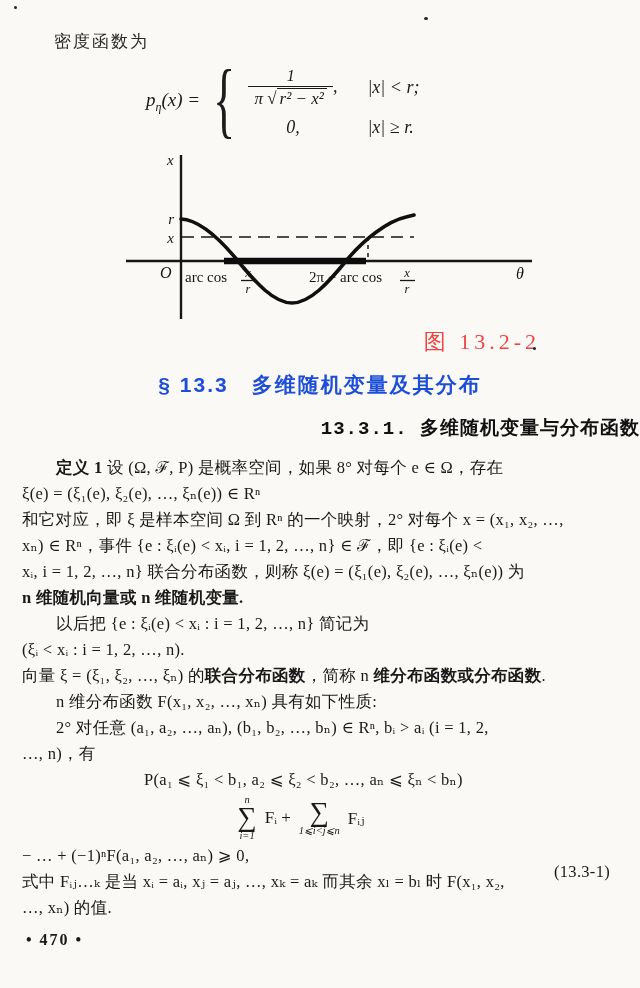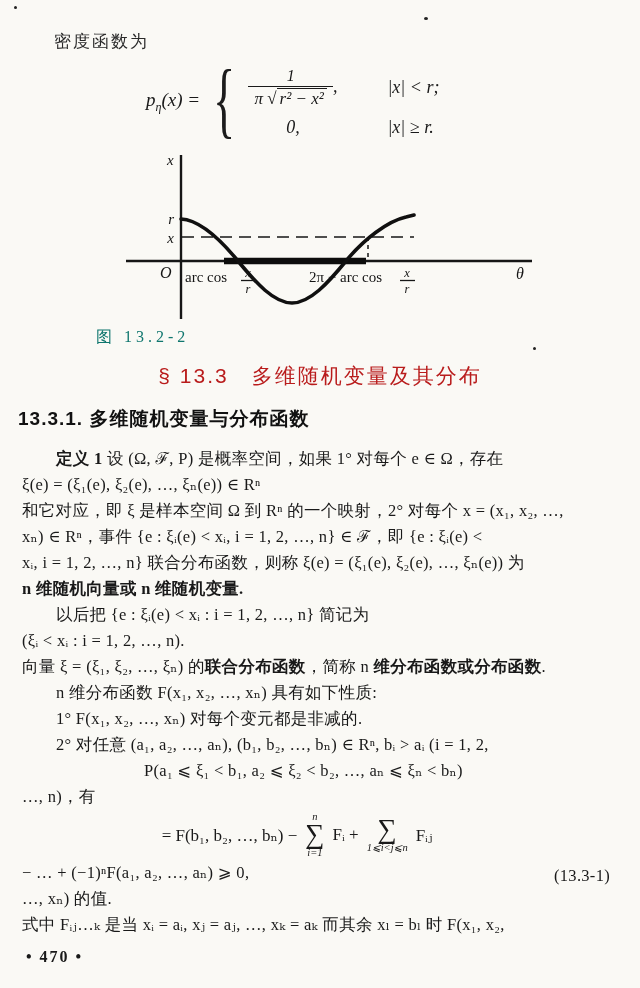--- a/index.html
+++ b/index.html
@@ -20,51 +20,51 @@
   .pw-lhs{font-style:italic;font-size:19px;margin-right:6px;}
   .pw-lhs sub{font-size:12px;}
   .brace{font-size:84px;font-weight:400;line-height:0.85;transform:scaleX(0.55);margin:0 0 4px -2px;color:#1c1c1c;}
   .pw-grid{display:grid;grid-template-columns:auto auto;column-gap:30px;row-gap:8px;
            align-items:center;justify-items:center;font-size:18px;font-style:italic;margin-left:4px;}
   .frac{display:inline-flex;flex-direction:column;align-items:center;vertical-align:middle;}
   .frac .num{font-size:16px;padding:0 4px 1px;}
   .frac .den{border-top:1.7px solid #1a1a1a;padding:2px 6px 0;font-size:17px;font-family:Liberation Serif, serif;}
   .rad{border-top:1.6px solid #1a1a1a;padding:0 3px;}
   .case-val{justify-self:center;}
-  .cond{justify-self:start;margin-left:20px;}
+  .cond{justify-self:start;}
 
   
   .figure{margin:6px 0 0 96px;width:444px;}
   .figure svg{display:block;}
-  .fig-caption{text-align:left;font-size:16px;margin-top:4px;letter-spacing:4px;color:#0f766e;}
+  .fig-caption{text-align:right;font-size:22px;margin-top:4px;letter-spacing:4px;color:#ef4444;}
   svg text{font-family:"Liberation Serif","DejaVu Serif",serif;fill:#151515;}
   .svg-ital{font-style:italic;}
 
-  .section-title{margin-top:14px;text-align:center;font-size:21px;font-weight:400;
-    font-family:"Liberation Sans","DejaVu Sans",sans-serif;letter-spacing:2px;color:#b91c1c;}
+  .section-title{margin-top:14px;text-align:center;font-size:21px;font-weight:700;
+    font-family:"Liberation Sans","DejaVu Sans",sans-serif;letter-spacing:2px;color:#1d4ed8;}
   .subsection-title{margin:16px 0 0 18px;font-size:19px;font-weight:700;
-    font-family:Liberation Sans, sans-serif;letter-spacing:1px;color:#111;}
+    font-family:Liberation Mono, monospace;letter-spacing:1px;color:#111;text-align:right;}
 
   
   .body-text{margin-top:14px;padding:0 22px;font-size:16.5px;}
   .line{height:26px;line-height:26px;white-space:nowrap;letter-spacing:0.3px;}
   .indent{padding-left:34px;}
   .center{}
   .bold{font-weight:700;}
   .eq-indent{padding-left:122px;}
   .nudge1{padding-right:30px;}
   .nudge2{padding-right:96px;}
 
   .eq-sum{height:50px;display:flex;align-items:center;justify-content:center;
           padding-right:46px;font-size:17px;}
   .sum{display:inline-flex;flex-direction:column;align-items:center;line-height:1;margin:0 8px;}
   .sum .lim{font-size:10.5px;font-style:italic;letter-spacing:0;}
   .sum .sig{font-size:27px;line-height:0.95;}
   .eq-tag{position:relative;}
-  .eq-tag .tag{position:absolute;right:8px;top:3px;}
+  .eq-tag .tag{position:absolute;right:8px;top:16px;}
 
   .page-number{margin:10px 0 0 26px;font-weight:700;font-size:16px;letter-spacing:2px;}
 </style>
 </head>
 <body>
 
 <span class="speck" id="speck1"></span>
 <span class="speck" id="speck2"></span>
 <span class="speck" id="speck3"></span>
 
@@ -117,52 +117,50 @@
 
     <text x="420" y="128" font-size="16" class="svg-ital">θ</text>
   </svg>
   <div class="fig-caption">图  13.2-2</div>
 </div>
 
 <div class="section-title">§ 13.3　多维随机变量及其分布</div>
 <div class="subsection-title">13.3.1. 多维随机变量与分布函数</div>
 
 <div class="body-text">
-  <div class="line indent"><span class="bold">定义 1</span><span>  设 (Ω, ℱ, P) 是概率空间，如果 1° 对每个 e ∈ Ω，存在</span></div>
+  <div class="line indent"><span class="bold">定义 1</span><span>  设 (Ω, ℱ, P) 是概率空间，如果 8° 对每个 e ∈ Ω，存在</span></div>
   <div class="line center nudge1">ξ(e) = (ξ₁(e), ξ₂(e), …, ξₙ(e)) ∈ Rⁿ</div>
   <div class="line">和它对应，即 ξ 是样本空间 Ω 到 Rⁿ 的一个映射，2° 对每个 x = (x₁, x₂, …,</div>
   <div class="line">xₙ) ∈ Rⁿ，事件 {e : ξᵢ(e) &lt; xᵢ, i = 1, 2, …, n} ∈ ℱ，即 {e : ξᵢ(e) &lt;</div>
   <div class="line">xᵢ, i = 1, 2, …, n} 联合分布函数，则称 ξ(e) = (ξ₁(e), ξ₂(e), …, ξₙ(e)) 为</div>
   <div class="line bold">n 维随机向量或 n 维随机变量.</div>
   <div class="line indent">以后把 {e : ξᵢ(e) &lt; xᵢ : i = 1, 2, …, n} 简记为</div>
   <div class="line center nudge2">(ξᵢ &lt; xᵢ : i = 1, 2, …, n).</div>
   <div class="line"><span>向量 ξ = (ξ₁, ξ₂, …, ξₙ) 的</span><span class="bold">联合分布函数</span><span>，简称 n </span><span class="bold">维分布函数或分布函数</span><span>.</span></div>
   <div class="line indent">n 维分布函数 F(x₁, x₂, …, xₙ) 具有如下性质:</div>
-  <div class="line indent">1° F(x₁, x₂, …, xₙ) 对每个变元都是非减的.</div>
   <div class="line indent">2° 对任意 (a₁, a₂, …, aₙ), (b₁, b₂, …, bₙ) ∈ Rⁿ,  bᵢ &gt; aᵢ (i = 1, 2,</div>
+  <div class="line">…, n)，有</div>
   <div class="line eq-indent">P(a₁ ⩽ ξ₁ &lt; b₁, a₂ ⩽ ξ₂ &lt; b₂, …, aₙ ⩽ ξₙ &lt; bₙ)</div>
-  <div class="line">…, n)，有</div>
 
   <div class="eq-sum">
-    <span>= F(b₁, b₂, …, bₙ) −</span>
     <span class="sum">
       <span class="lim">n</span>
       <span class="sig">∑</span>
       <span class="lim">i=1</span>
     </span>
     <span>Fᵢ +</span>
     <span class="sum">
       <span class="sig">∑</span>
       <span class="lim">1⩽i&lt;j⩽n</span>
     </span>
     <span>Fᵢⱼ</span>
   </div>
 
   <div class="line center nudge1 eq-tag">
     <span>− … + (−1)ⁿF(a₁, a₂, …, aₙ) ⩾ 0,</span>
     <span class="tag">(13.3-1)</span>
   </div>
 
+  <div class="line">式中 Fᵢⱼ…ₖ 是当 xᵢ = aᵢ, xⱼ = aⱼ, …, xₖ = aₖ 而其余 xₗ = bₗ 时 F(x₁, x₂,</div>
   <div class="line">…, xₙ) 的值.</div>
-  <div class="line">式中 Fᵢⱼ…ₖ 是当 xᵢ = aᵢ, xⱼ = aⱼ, …, xₖ = aₖ 而其余 xₗ = bₗ 时 F(x₁, x₂,</div>
 </div>
 
 <div class="page-number">• 470 •</div>
 
 </body></html>

